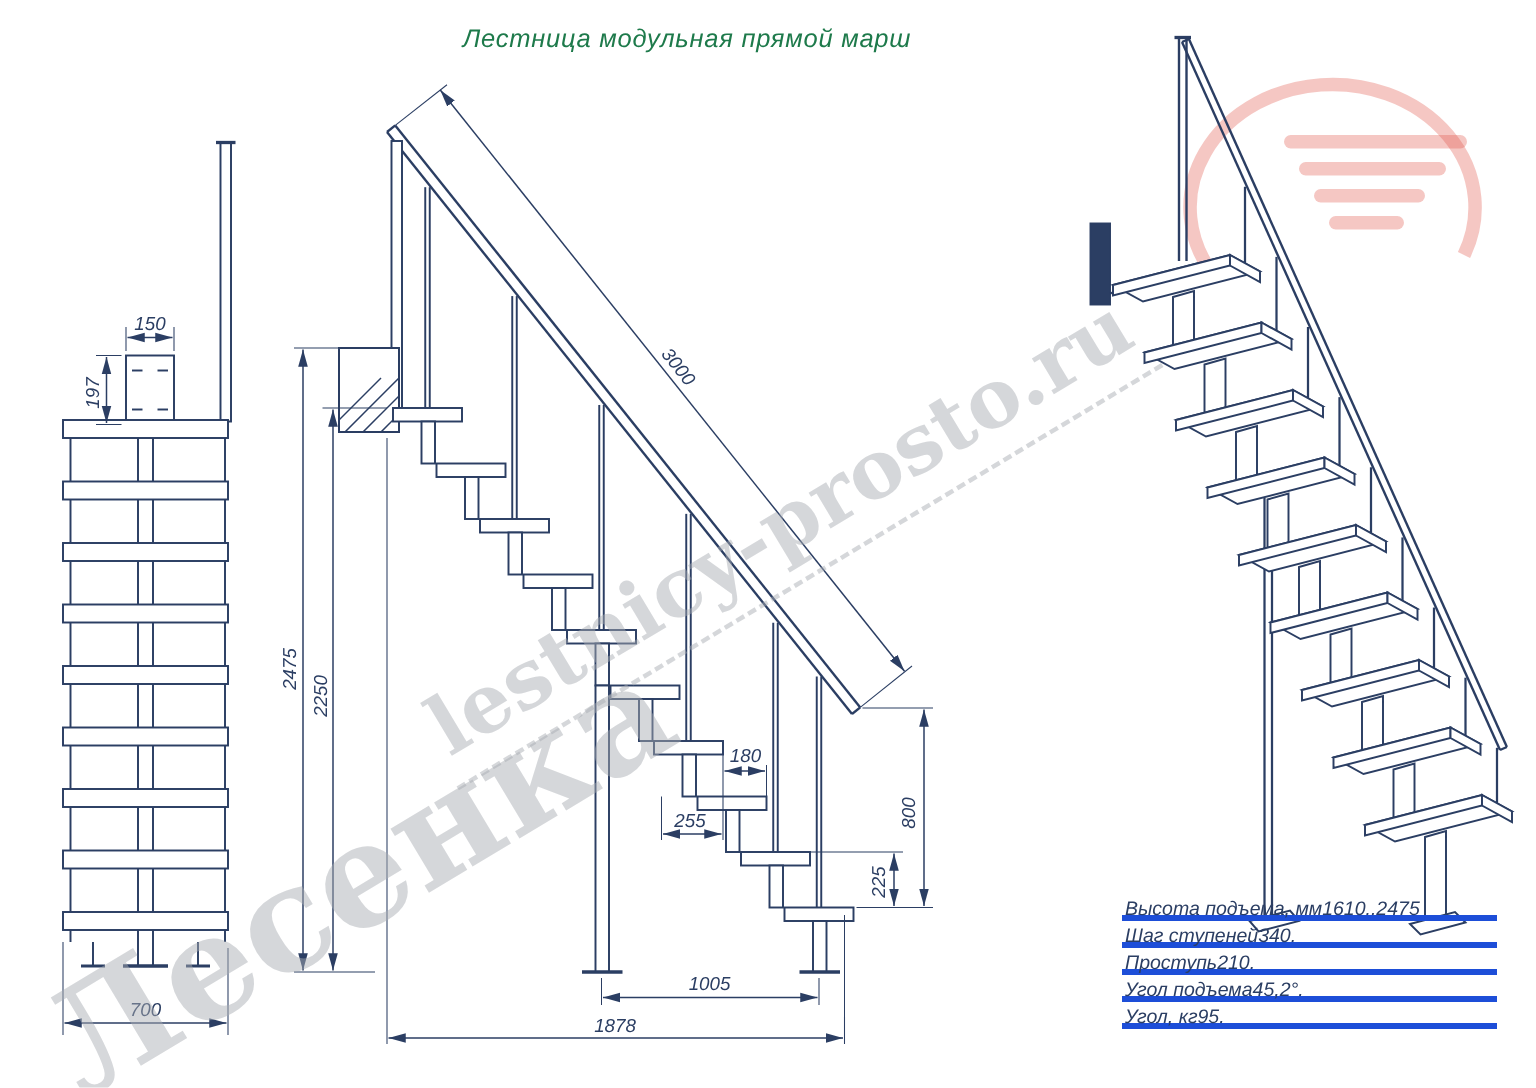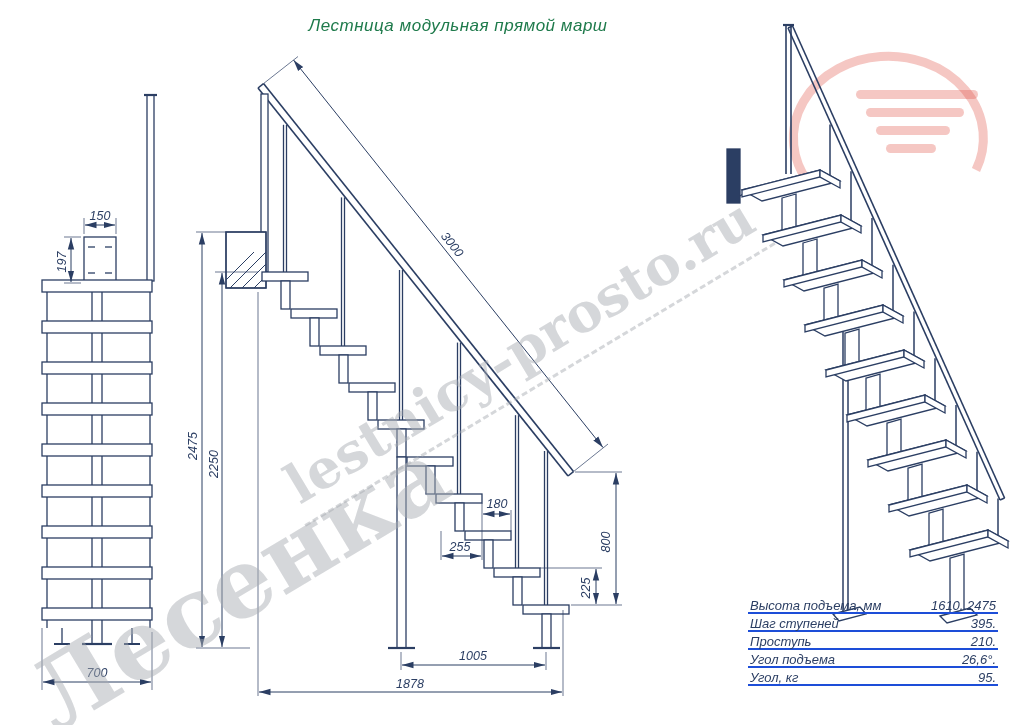--- a/index.html
+++ b/index.html
@@ -10,22 +10,22 @@
     font:italic 17px "Liberation Sans",sans-serif;color:#1e7a4b;letter-spacing:.5px}
   svg.art{position:absolute;left:0;top:0}
   .dim{fill:#2b3e63;font:italic 12.5px "Liberation Sans",sans-serif;text-anchor:middle}
   .wm{position:absolute;color:#a9adb3;opacity:.48;font-weight:bold;white-space:nowrap;
     font-family:"DejaVu Serif",serif;pointer-events:none}
   .wm-site{left:248px;top:318px;font-size:54px;transform:rotate(-31deg);
     border-bottom:3px dashed #a9adb3;padding:0 6px 6px}
   .wm-brand{left:5px;top:528px;font-size:96px;transform:rotate(-31deg)}
   .specs{position:absolute;left:748px;top:596px;width:250px;color:#2b3e63;
     font:italic 13px "Liberation Sans",sans-serif}
-  .srow{display:flex;justify-content:space-between;align-items:baseline;
-    border-bottom:2px solid #1d4ed8;padding:2px 2px 1px;height:18px}
+  .srow{display:flex;align-items:baseline;
+    border-bottom:4px solid #1d4ed8;padding:2px 2px 1px;height:18px}
 </style>
 </head>
 <body>
 
 <div class="canvas">
 
   <div class="title">Лестница модульная прямой марш</div>
 
   <svg class="art" width="1024" height="725" viewBox="0 0 1024 725">
     <defs>
@@ -240,28 +240,28 @@
   <div class="wm wm-site">lestnicy-prosto.ru</div>
   <div class="wm wm-brand">Лесенка</div>
 
   <div class="specs" id="specs">
       <div class="srow">
         <span>Высота подъема, мм</span>
         <span>1610..2475</span>
       </div>
       <div class="srow">
         <span>Шаг ступеней</span>
-        <span>395.</span>
+        <span>340.</span>
       </div>
       <div class="srow">
         <span>Проступь</span>
         <span>210.</span>
       </div>
       <div class="srow">
         <span>Угол подъема</span>
-        <span>26,6°.</span>
+        <span>45,2°.</span>
       </div>
       <div class="srow">
         <span>Угол, кг</span>
         <span>95.</span>
       </div>
     </div>
 </div>
 
 </body></html>

